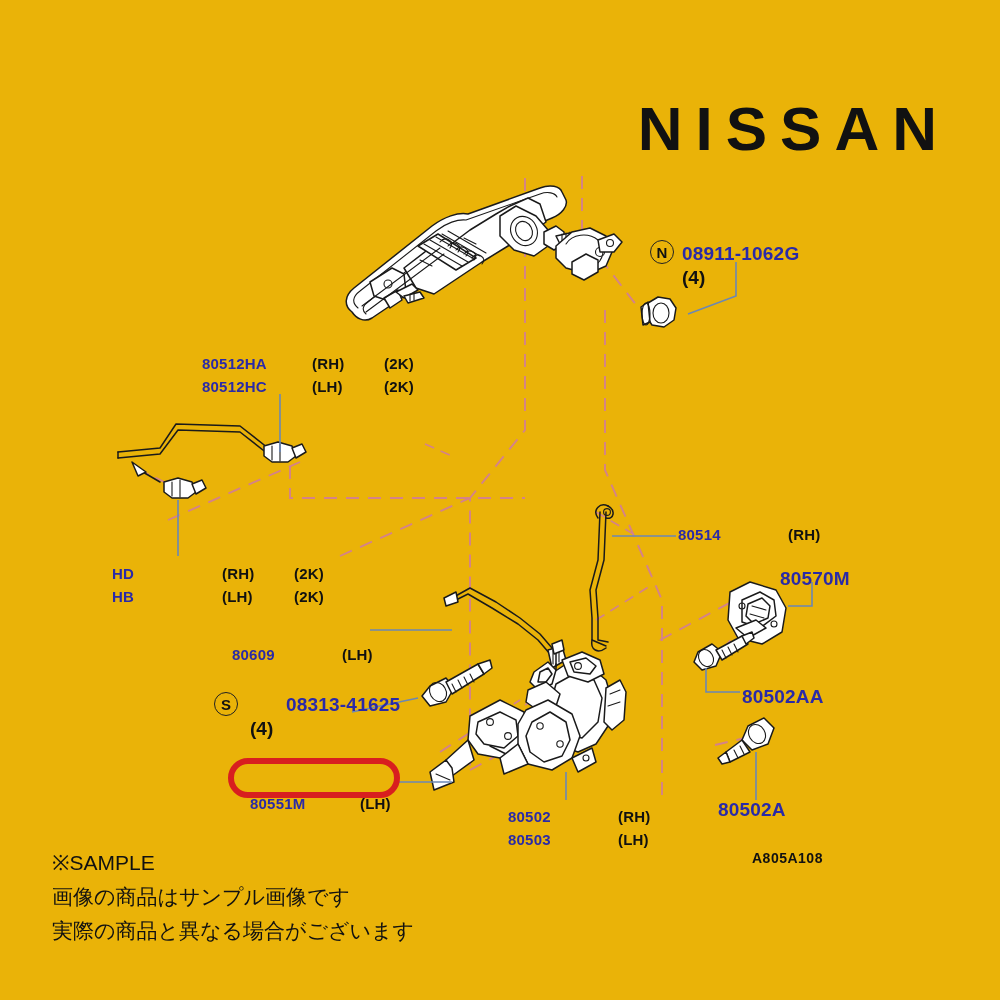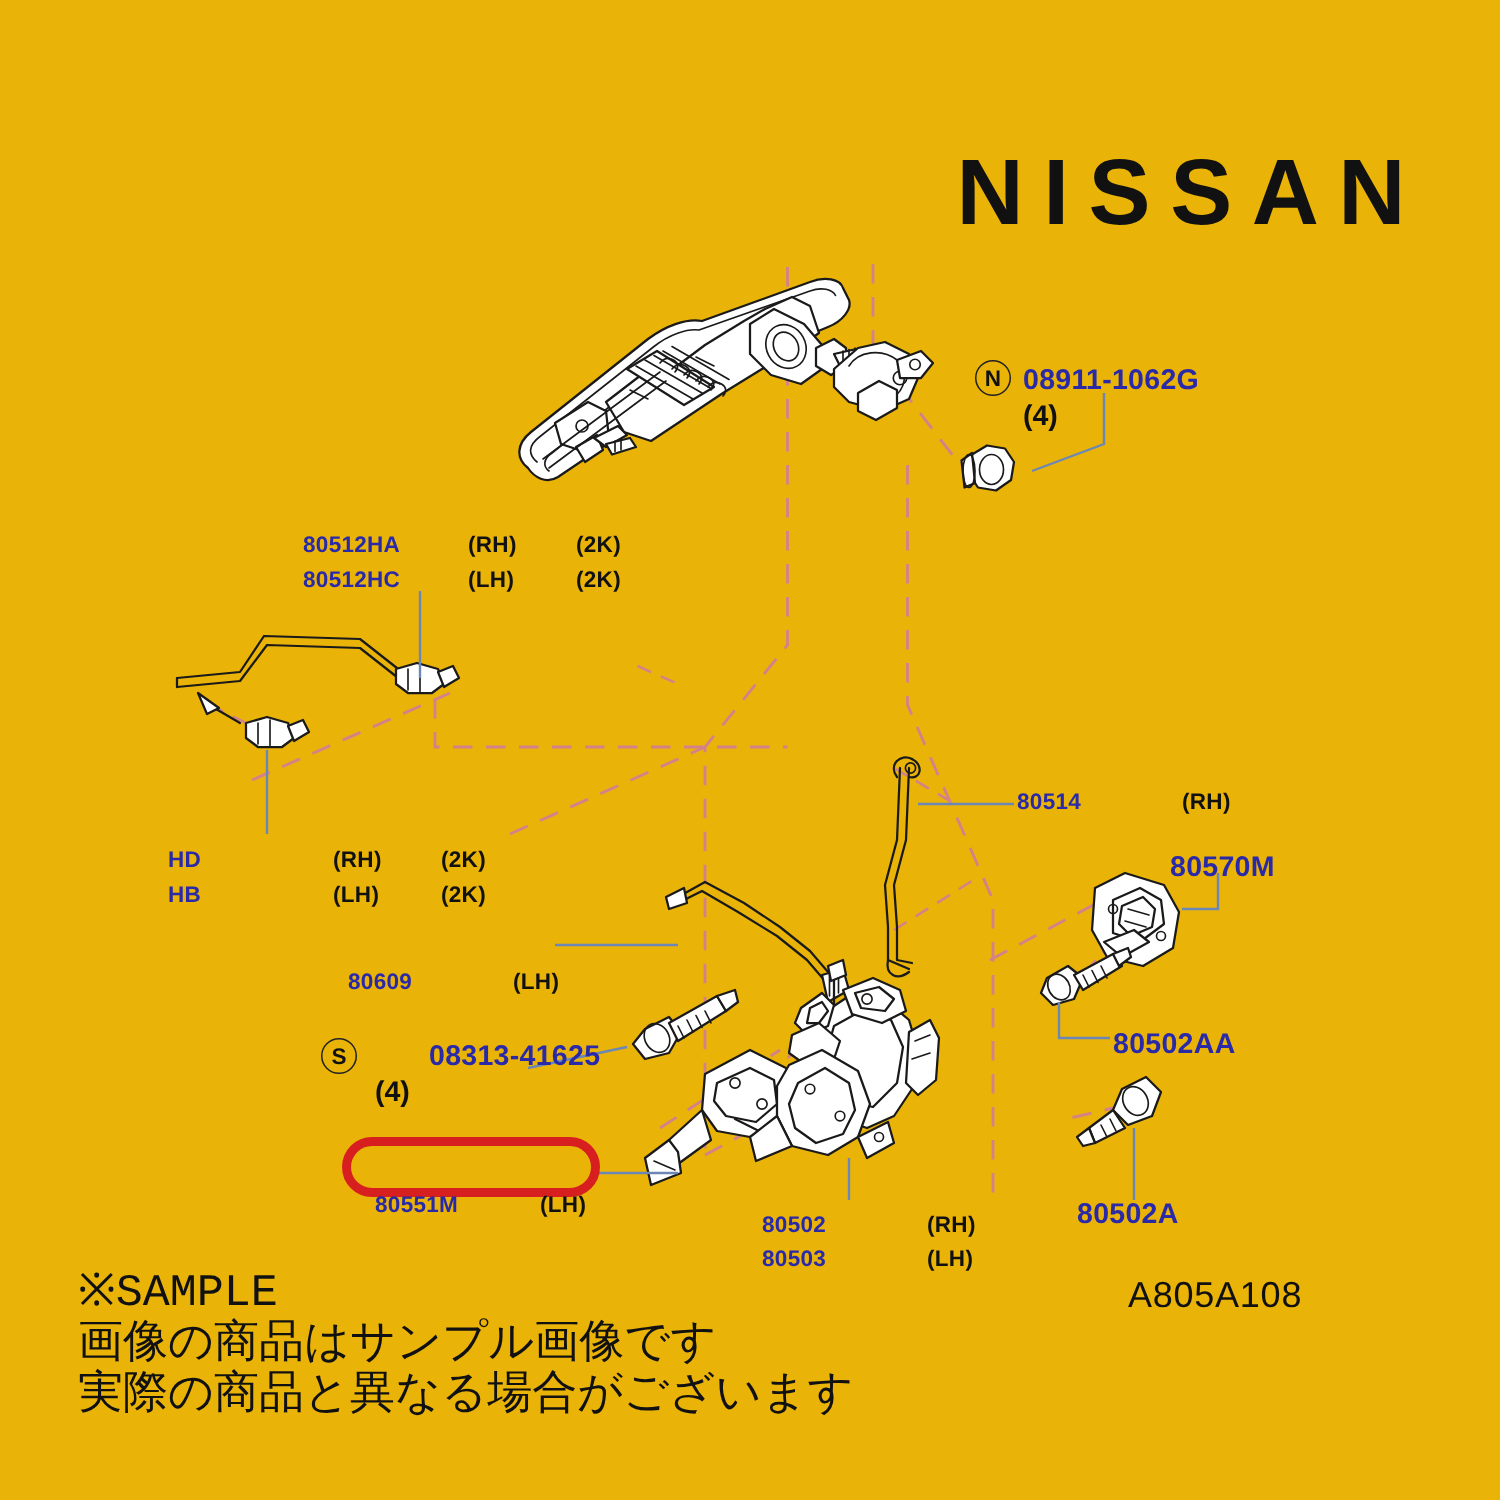--- a/index.html
+++ b/index.html
@@ -41,27 +41,27 @@
 
   
   .hl{
     position:absolute;border:6px solid #d81f1f;border-radius:26px;
     box-sizing:border-box;background:transparent;
   }
 
   
   .note{
     position:absolute;left:52px;top:846px;width:560px;
-    color:#111;font-size:30px;line-height:34px;font-weight:400;
-    font-family:Liberation Mono, monospace;
+    color:#111;font-size:21px;line-height:34px;font-weight:400;
+    font-family:Liberation Sans, sans-serif;
   }
   .note div{white-space:nowrap;}
   .code{
     position:absolute;left:752px;top:850px;color:#111;
-    font-size:24px;font-weight:400;letter-spacing:.5px;
+    font-size:14px;font-weight:700;letter-spacing:.5px;
   }
 </style>
 </head>
 <body>
 
 <div class="page">
 
   <div class="brand">NISSAN</div>
 
   <svg class="art" viewBox="0 0 1000 1000" xmlns="http://www.w3.org/2000/svg">

